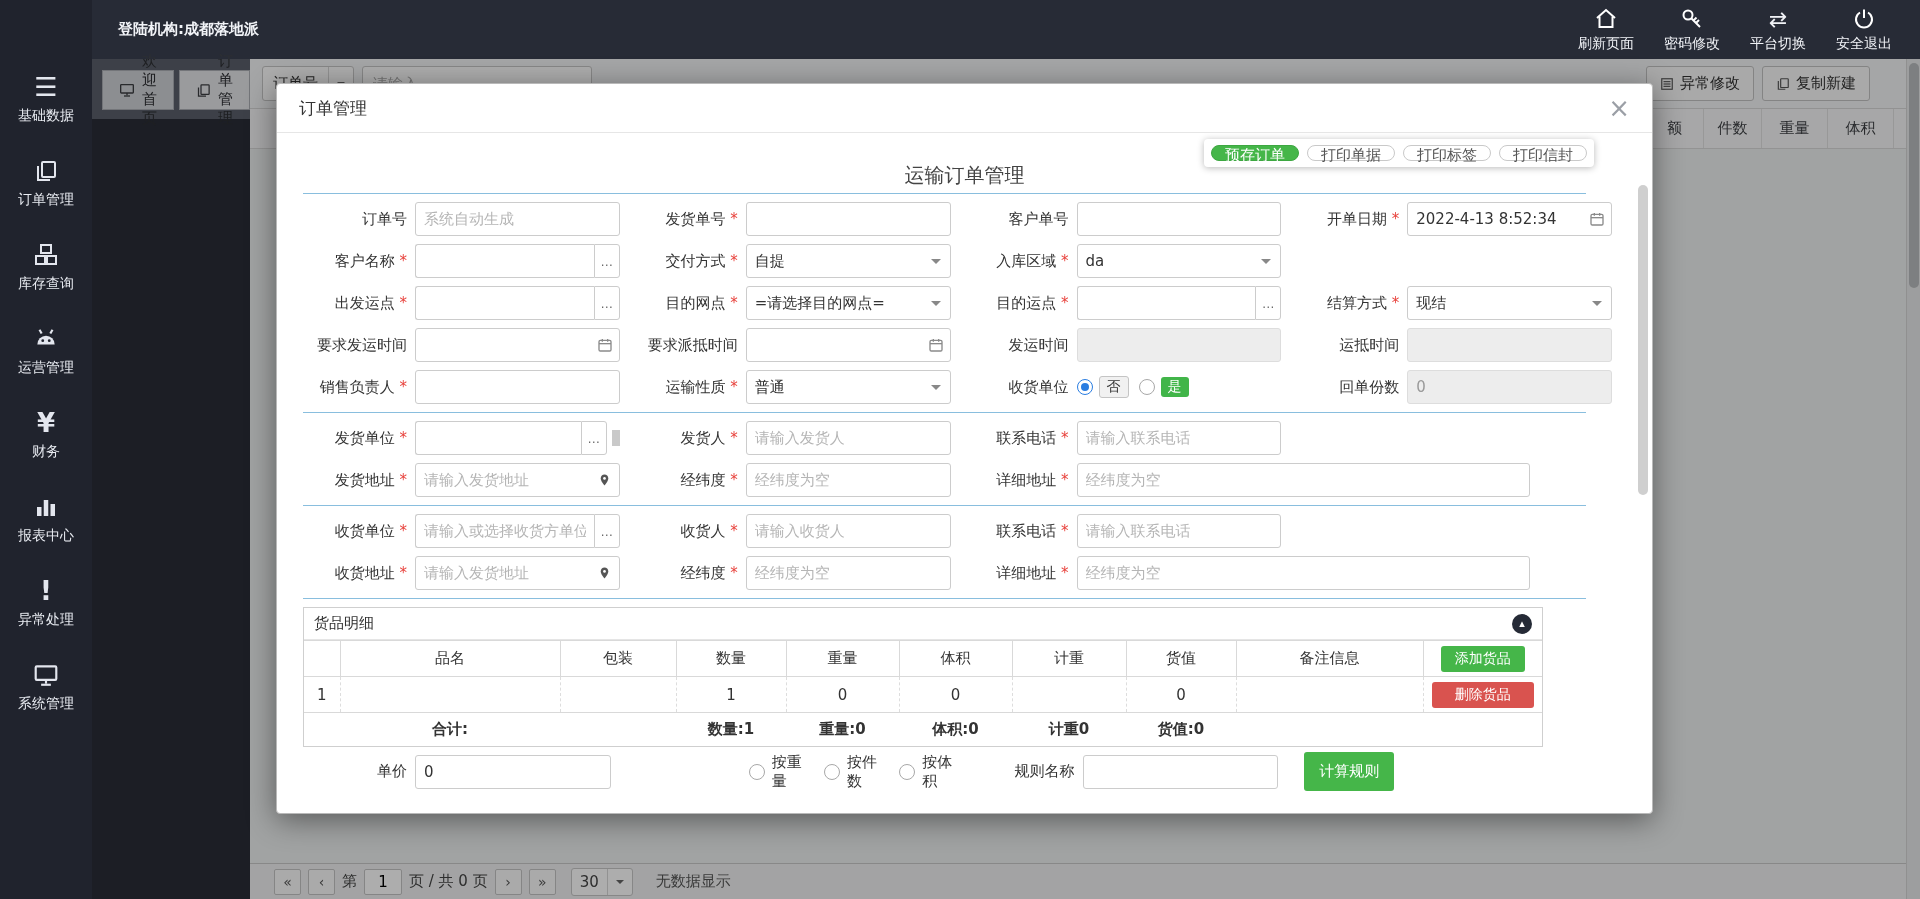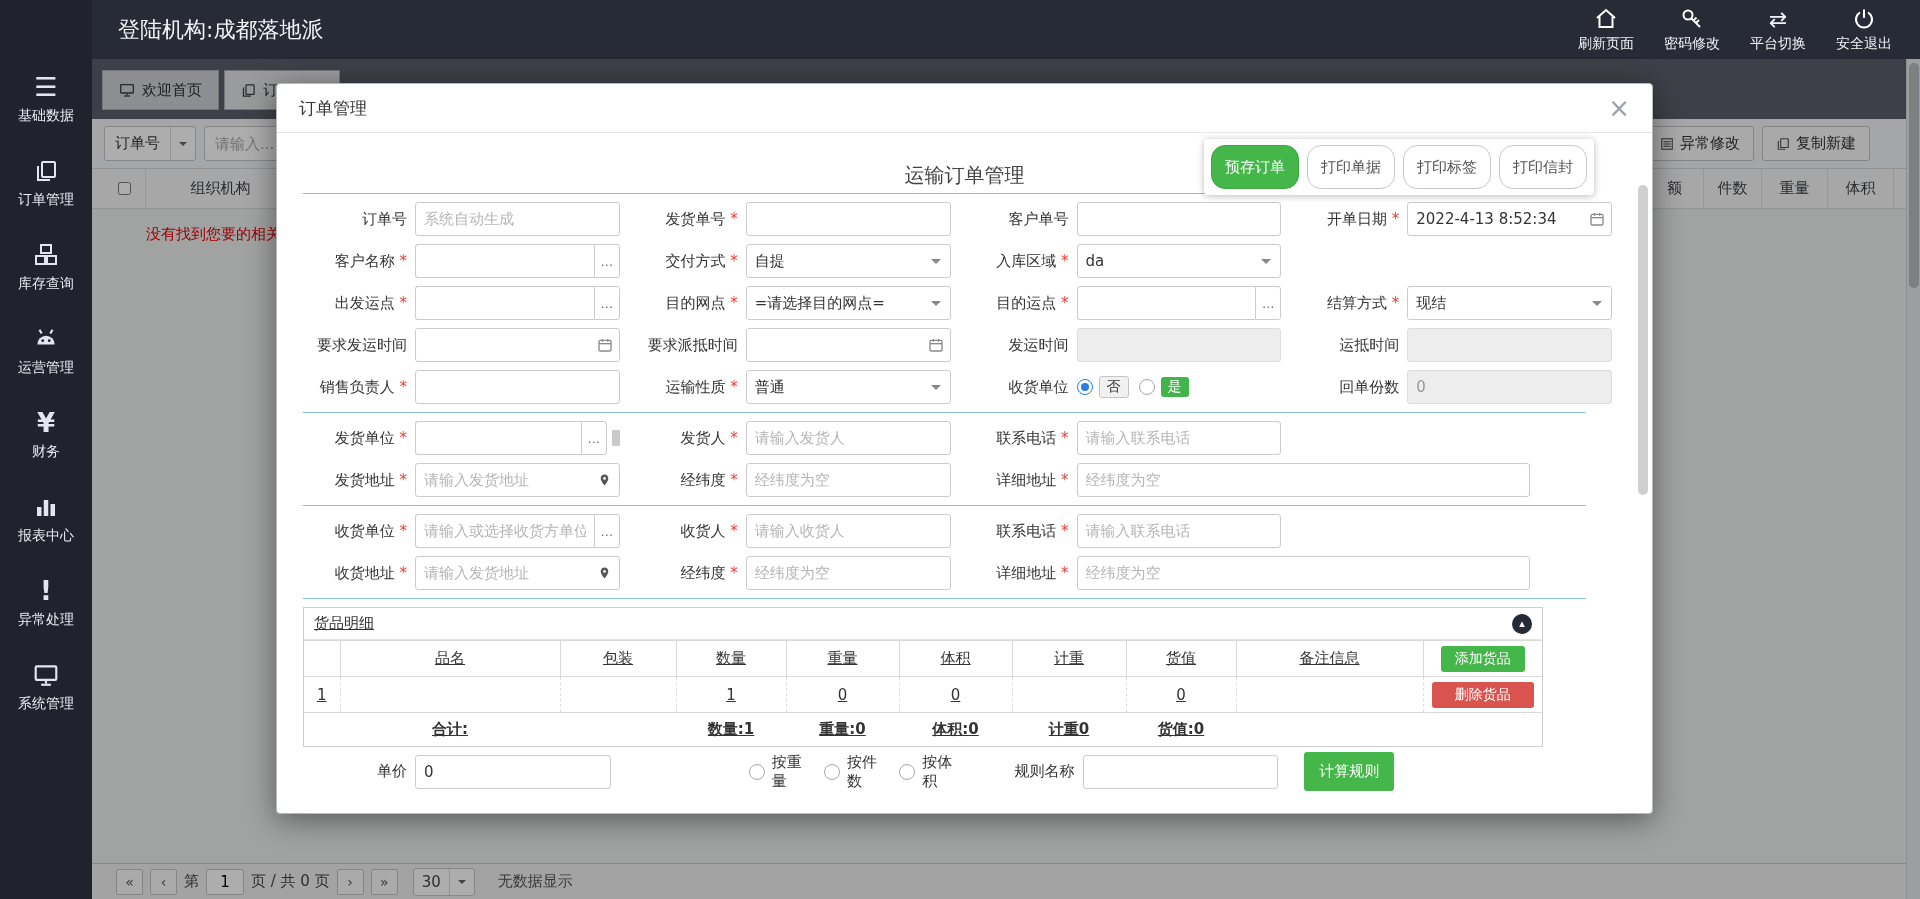--- a/index.html
+++ b/index.html
@@ -12,28 +12,28 @@
   .side-nav { margin-top:56px; }
   .side-item { height:84px; display:flex; flex-direction:column; align-items:center;
     justify-content:center; color:#e9ecf2; cursor:pointer; }
   .side-icon { height:30px; display:flex; align-items:center; justify-content:center;
     font-size:26px; line-height:1; color:#e3e6ee; }
   .side-label { font-size:14px; margin-top:5px; color:#e9ecf2; }
 
   
   .main { flex:1; display:flex; flex-direction:column; min-width:0; }
   .topbar { height:59px; flex:0 0 59px; background:#272b36; display:flex; align-items:center; }
-  .org-title { color:#f2f4f8; font-weight:normal; font-size:22px; padding-left:26px; }
+  .org-title { color:#f2f4f8; font-weight:bold; font-size:15px; padding-left:26px; }
   .top-actions { margin-left:auto; display:flex; gap:30px; padding-right:28px; }
   .top-action { display:flex; flex-direction:column; align-items:center; color:#f0f2f6; cursor:pointer; }
   .top-action .ta-icon { height:26px; display:flex; align-items:center; justify-content:center; font-size:22px; }
   .top-action .ta-label { font-size:14px; margin-top:3px; }
 
   
-  .work { position:relative; flex:1; display:flex; flex-direction:column; min-height:0; }
+  .work { position:relative; flex:1; display:flex; flex-direction:row; min-height:0; }
   .tabstrip { height:60px; flex:0 0 60px; background:#5a5f6a; display:flex; align-items:flex-end;
     padding:0 0 0 10px; gap:5px; }
   .tab { display:inline-flex; align-items:center; gap:7px; height:40px; margin-bottom:9px;
     padding:0 16px; background:#cfd1d6; border:1px solid #aaadb3; color:#2d2f33; cursor:pointer; font-size:15px; }
   .tab.active { background:#e4e5e8; }
   .tab svg { display:block; }
 
   .content { flex:1; background:#eef0f1; display:flex; flex-direction:column; min-height:0; }
   .filter-row { height:50px; flex:0 0 50px; background:#f4f5f6; border-bottom:1px solid #d8d8d8;
     display:flex; align-items:center; padding:0 50px 0 12px; gap:8px; }
@@ -82,21 +82,21 @@
   .modal { position:absolute; left:184px; top:24px; width:1377px; height:731px; background:#fff;
     border:1px solid #b9b9b9; border-radius:4px; box-shadow:0 6px 30px rgba(0,0,0,0.45);
     z-index:10; display:flex; flex-direction:column; }
   .m-head { flex:0 0 49px; border-bottom:1px solid #e6e6e6; display:flex; align-items:center; padding:0 22px; }
   .m-title-text { font-size:17px; color:#333; }
   .m-close { margin-left:auto; color:#9b9fa6; font-size:26px; line-height:1; cursor:pointer; }
   .m-body { flex:1; position:relative; padding:0 26px; overflow:hidden; }
 
   .m-toolbar { position:absolute; top:6px; right:58px; background:#fff; border-radius:4px;
     box-shadow:0 1px 7px rgba(0,0,0,0.28); padding:6px 7px; display:flex; gap:8px; z-index:2; }
-  .tb-btn { height:44px; padding:0 13px; border:1px solid #c9c9c9; background:#fff; border-radius:14px;
+  .tb-btn { height:16px; padding:0 13px; border:1px solid #c9c9c9; background:#fff; border-radius:14px;
     font-size:15px; color:#555; font-family:inherit; cursor:pointer; }
   .tb-btn.primary { background:#45b649; border-color:#3da741; color:#fff; }
 
   .m-form-title { text-align:center; font-size:20px; line-height:24px; color:#444; margin-top:30px; }
   .sep { border-top:1px solid #89bede; margin:6px 40px 8px 0; }
 
   .frow { display:grid; grid-template-columns:1fr 1fr 1fr 1fr; margin-bottom:8px; }
   .fld { display:flex; align-items:center; height:34px; min-width:0; }
   .lbl { flex:0 0 112px; text-align:right; padding-right:8px; font-size:15px; color:#333; white-space:nowrap; }
   .req .lbl::after { content:" *"; color:#e8423c; }
@@ -124,21 +124,21 @@
     display:inline-block; position:relative; flex:0 0 16px; cursor:pointer; }
   .radio.on { border-color:#2a7de1; }
   .radio.on::after { content:""; position:absolute; left:3px; top:3px; right:3px; bottom:3px;
     border-radius:50%; background:#2a7de1; }
   .tag { padding:1px 7px; border-radius:3px; font-size:14px; display:inline-block; }
   .tag.green { background:#41b549; color:#fff; }
   .tag.plain { background:#f1f1f1; border:1px solid #c4c4c4; color:#333; }
   .radio-row { gap:6px; } .radio-row .radio { margin-left:4px; }
   .radio-row .radio:first-child { margin-left:0; }
 
-  .goods { width:1240px; border:1px solid #cfcfcf; margin-top:2px; background:#fff;text-decoration:underline; }
+  .goods { width:1240px; border:1px solid #cfcfcf; margin-top:2px; background:#fff; }
   .g-head { height:32px; display:flex; align-items:center; justify-content:space-between;
     padding:0 10px; border-bottom:1px solid #e5e5e5; }
   .g-collapse { width:20px; height:20px; border-radius:50%; background:#252a36; color:#fff;
     display:flex; align-items:center; justify-content:center; font-size:11px; cursor:pointer; }
   table.gt { width:1238px; table-layout:fixed; border-collapse:collapse; font-size:15px; color:#333; }
   .gt th { border:1px solid #d9d9d9; height:36px; font-weight:400; text-align:center; padding:0 3px;
     background:#fff; overflow:hidden; white-space:nowrap; }
   .gt td { border:1px dashed #ddd; height:36px; text-align:center; overflow:hidden; }
   .gt th:first-child, .gt td:first-child { border-left:none; }
   .gt th:last-child, .gt td:last-child { border-right:none; }

